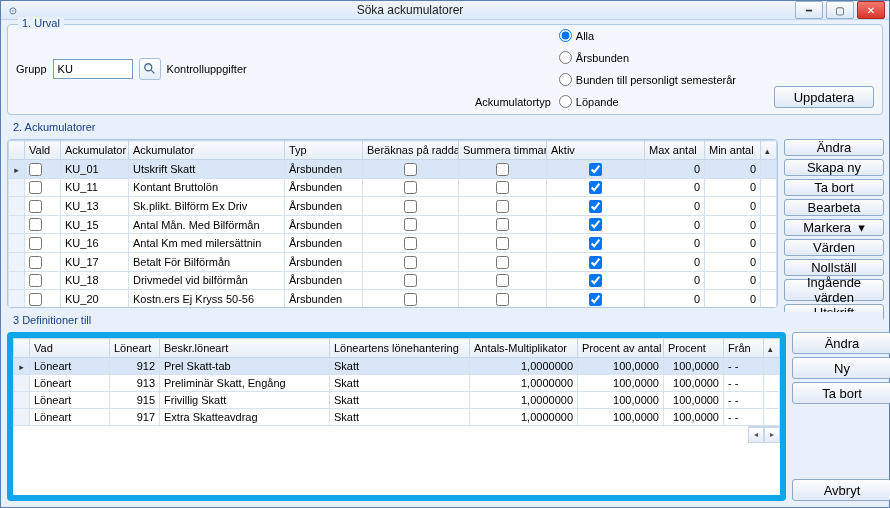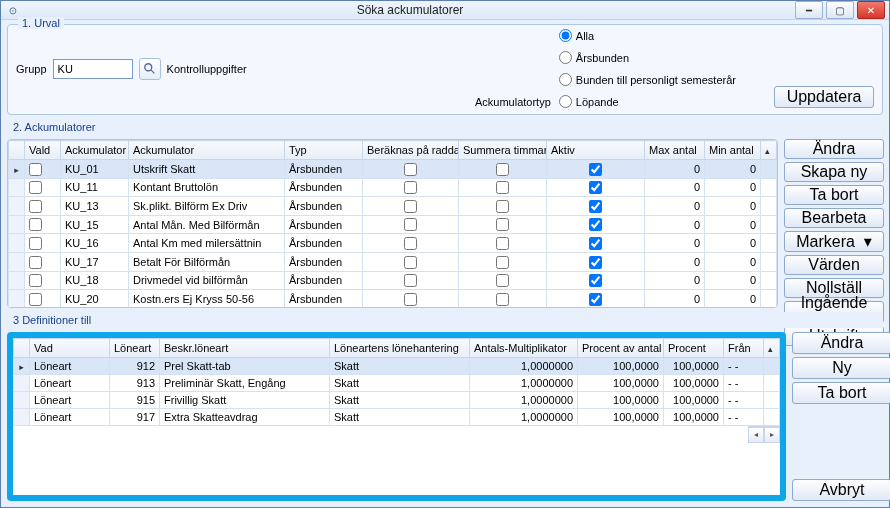--- a/index.html
+++ b/index.html
@@ -23,21 +23,21 @@
 .txt { border:1px solid #7a9ac7; height:20px; padding:1px 4px; font-size:11px; background:#fff;}
 
 .iconbtn { width:22px; height:22px; border:1px solid #a9c0db; border-radius:3px; background:linear-gradient(#fff,#e6eef9); display:flex;align-items:center;justify-content:center;}
 .iconbtn svg { width:14px;height:14px;}
 
 .acktyp { margin-left:auto; display:flex; gap:8px; align-items:flex-end;}
 .radios { display:flex; flex-direction:column; gap:9px;}
 .radios label{display:flex;align-items:center;gap:4px;}
 .radios input{margin:0;}
 
-.btn { height:22px; min-width:100px; border:1px solid #8fa9cc; border-radius:3px; background:linear-gradient(#fdfdfe,#e0e9f6); font-size:16px; padding:0 10px; text-align:center; display:flex;align-items:center;justify-content:center; cursor:pointer;}
+.btn { height:22px; min-width:100px; border:1px solid #8fa9cc; border-radius:3px; background:linear-gradient(#fdfdfe,#e0e9f6); font-size:13px; padding:0 10px; text-align:center; display:flex;align-items:center;justify-content:center; cursor:pointer;}
 
 .grid-wrap { display:flex; gap:6px; flex:1; min-height:0;}
 .grid-left { flex:1; display:flex; flex-direction:column; border:1px solid #b0c7e4; border-radius:4px; background:#fff; min-height:0; position:relative;}
 .grid-right { width:110px; display:flex; flex-direction:column; gap:3px;}
 
 .sect-title { color:#1a3f8b; padding:2px 6px; background:#e8f0fb;}
 
 .tbl { width:100%; border-collapse:collapse; table-layout:fixed;}
 .tbl th { background:linear-gradient(#f7fafd,#e7eef8); border:1px solid #c8d6ea; font-weight:normal; text-align:left; padding:3px 4px; font-size:11px; white-space:nowrap; overflow:hidden;}
 .tbl td { border:1px solid #d6e1ef; padding:2px 4px; font-size:11px; white-space:nowrap; overflow:hidden; background:#fff;}

